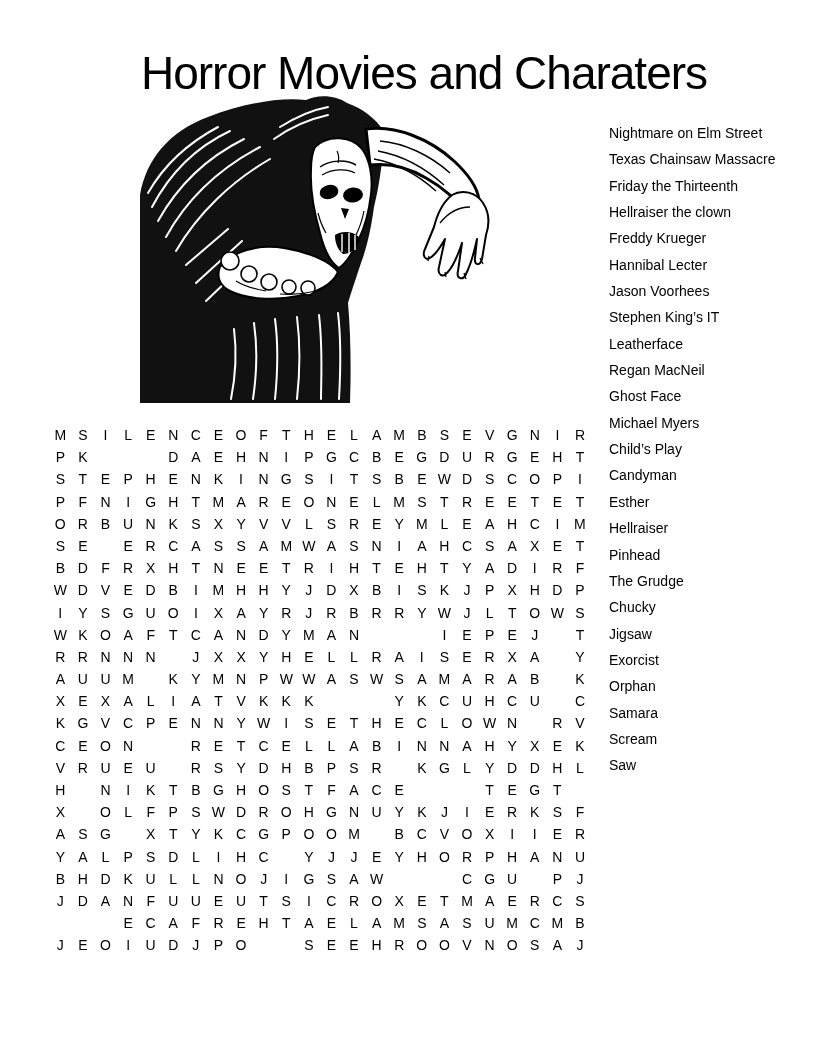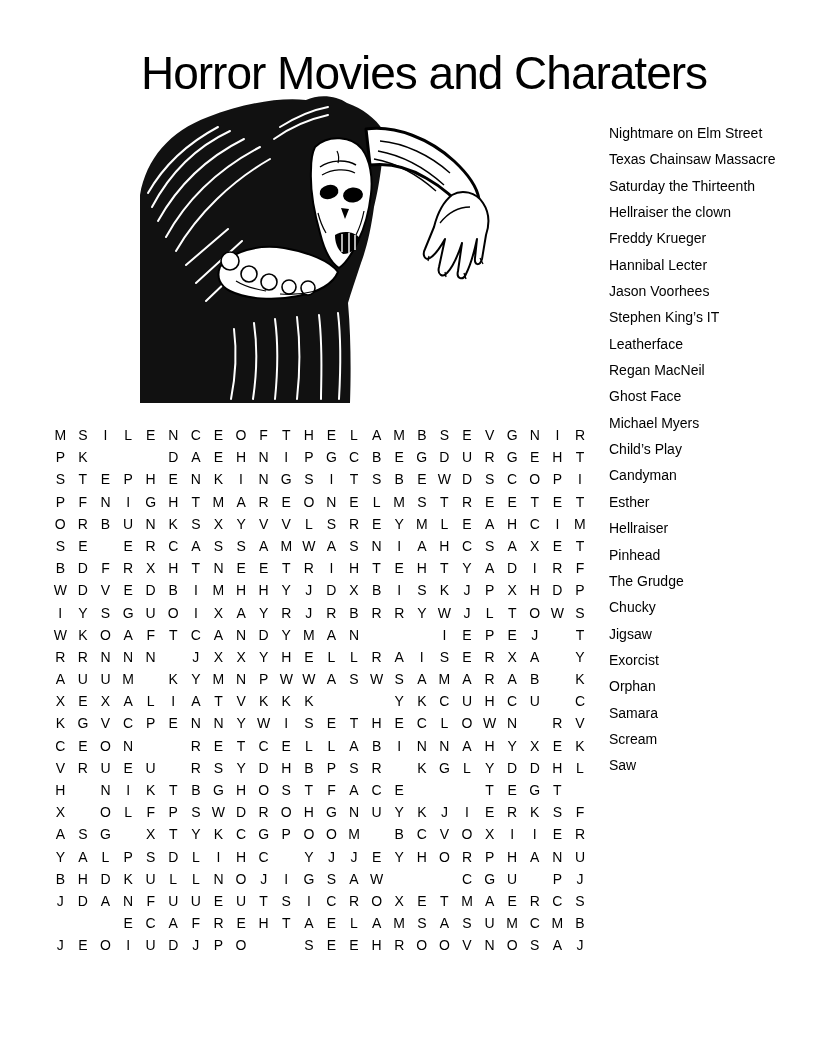--- a/index.html
+++ b/index.html
@@ -108,21 +108,21 @@
         <path d="M197,56 C199,60 199,64 198,68" stroke="#000000" stroke-width="1.2" fill="none"></path>
         <path d="M178,118 C180,126 183,133 186,138" stroke="#000000" stroke-width="1.2" fill="none"></path>
         <path d="M224,116 C222,126 219,134 216,140" stroke="#000000" stroke-width="1.2" fill="none"></path>
       </g>
     </svg>
   </figure>
 
   <ul class="word-list">
       <li>Nightmare on Elm Street</li>
       <li>Texas Chainsaw Massacre</li>
-      <li>Saturday the Thirteenth</li>
+      <li>Friday the Thirteenth</li>
       <li>Hellraiser the clown</li>
       <li>Freddy Krueger</li>
       <li>Hannibal Lecter</li>
       <li>Jason Voorhees</li>
       <li>Stephen King’s IT</li>
       <li>Leatherface</li>
       <li>Regan MacNeil</li>
       <li>Ghost Face</li>
       <li>Michael Myers</li>
       <li>Child’s Play</li>

